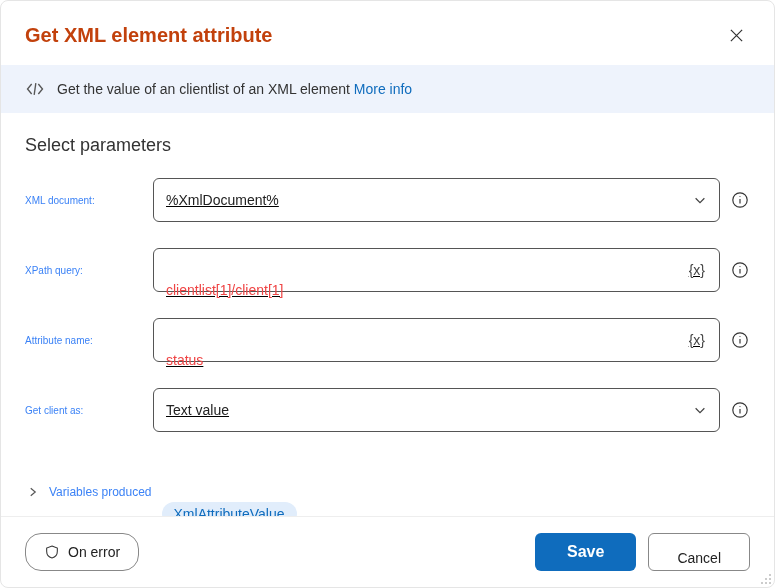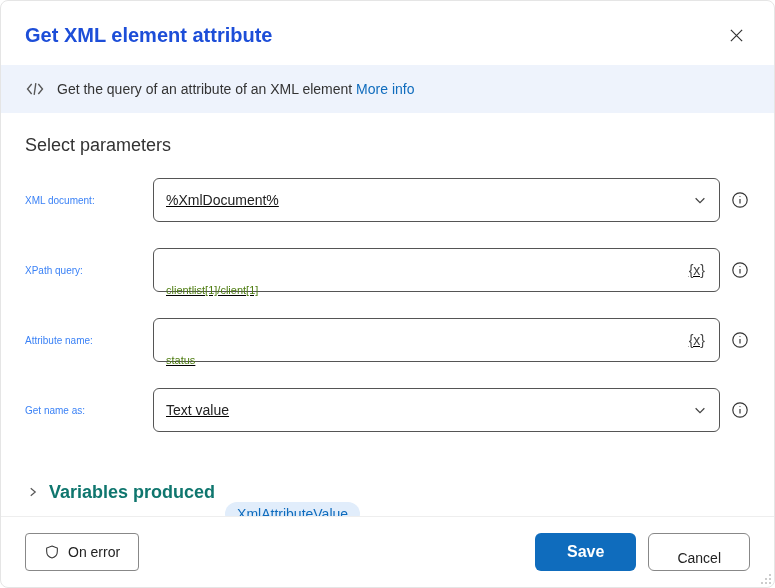--- a/index.html
+++ b/index.html
@@ -22,21 +22,21 @@
     }
     .header {
       padding: 20px 24px 16px 24px;
       display: flex;
       justify-content: space-between;
       align-items: center;
     }
     .header h1 {
       font-size: 20px;
       font-weight: 600;
-      color: #1d4ed8;
+      color: #c2410c;
     }
     .close-btn {
       width: 28px;
       height: 28px;
       display: flex;
       align-items: center;
       justify-content: center;
       cursor: pointer;
       color: #333;
     }
@@ -95,23 +95,23 @@
       display: flex;
       align-items: center;
       padding: 0 10px 0 12px;
       background: #fff;
       text-decoration: underline;
     }
     .field input {
       flex: 1;
       border: none;
       outline: none;
-      font-size: 11px;
+      font-size: 14px;
       font-family: inherit;
-      color: #4d7c0f;
+      color: #ef4444;
       background: transparent;
       margin-top: 40px;
     }
     .field-text {
       flex: 1;
       font-size: 14px;
       color: #222;
     }
     .field-suffix {
       color: #444;
@@ -143,43 +143,43 @@
       margin-top: 4px;
       padding-left: 2px;
     }
     .vars-row .chevron {
       color: #555;
       display: flex;
       align-items: center;
       cursor: pointer;
     }
     .vars-row .vars-label {
-      font-size: 18px;
-      font-weight: 700;
-      color: #0f766e;
+      font-size: 12px;
+      font-weight: 400;
+      color: #3b82f6;
     }
     .var-pill {
       background: #e1edfb;
       color: #0f6cbd;
       font-size: 14px;
       padding: 4px 12px;
       border-radius: 12px;
       cursor: pointer;
       margin-top: 44px;
     }
     .footer {
       border-top: 1px solid #eee;
       padding: 16px 24px;
       display: flex;
       align-items: center;
     }
     .on-error-btn {
       height: 38px;
       border: 1px solid #888;
-      border-radius: 4px;
+      border-radius: 16px;
       background: #fff;
       padding: 0 18px;
       display: flex;
       align-items: center;
       gap: 8px;
       font-size: 14px;
       color: #222;
       cursor: pointer;
     }
     .on-error-btn svg { color: #333; }
@@ -232,21 +232,21 @@
 
   <div class="info-banner">
     <span class="code-icon">
       <svg width="20" height="20" viewBox="0 0 24 24" fill="none" stroke="currentColor" stroke-width="1.6">
           <path d="M8 6 L3 12 L8 18"></path>
           <path d="M16 6 L21 12 L16 18"></path>
           <path d="M13 5 L11 19"></path>
         </svg>
     </span>
     <span>
-      <span>Get the query of an attribute of an XML element </span><a>More info</a>
+      <span>Get the value of an clientlist of an XML element </span><a>More info</a>
     </span>
   </div>
 
   <div class="content">
     <div class="section-title">Select parameters</div>
 
     <div class="form-row">
       <div class="form-label">XML document:</div>
       <div class="field-wrap">
         <div class="field">
@@ -295,21 +295,21 @@
           <svg width="18" height="18" viewBox="0 0 20 20" fill="none" stroke="currentColor" stroke-width="1.3">
               <circle cx="10" cy="10" r="8"></circle>
               <circle cx="10" cy="6.2" r="0.6" fill="currentColor" stroke="none"></circle>
               <path d="M10 9 L10 14"></path>
             </svg>
         </span>
       </div>
     </div>
 
     <div class="form-row">
-      <div class="form-label">Get name as:</div>
+      <div class="form-label">Get client as:</div>
       <div class="field-wrap">
         <div class="field">
           <span class="field-text">Text value</span>
           <span class="field-suffix">
             <svg width="14" height="14" viewBox="0 0 16 16">
                 <path d="M3 6 L8 11 L13 6" stroke="currentColor" stroke-width="1.4" fill="none"></path>
               </svg>
           </span>
         </div>
         <span class="info-icon">

